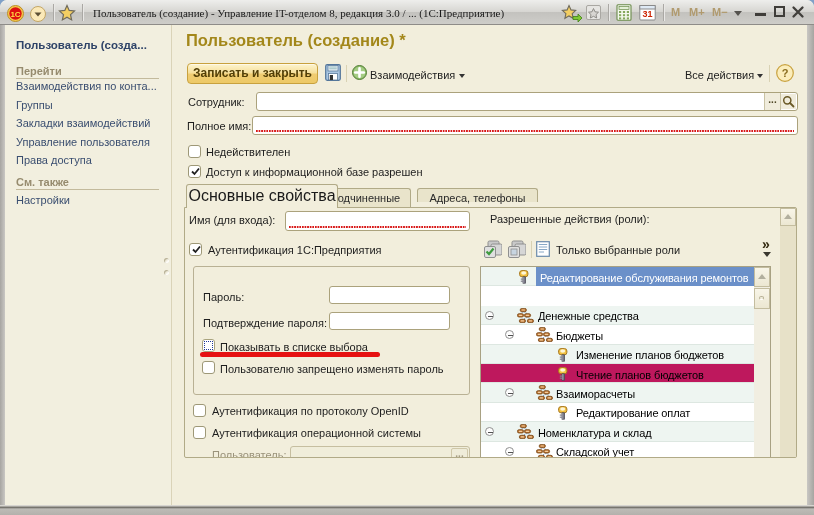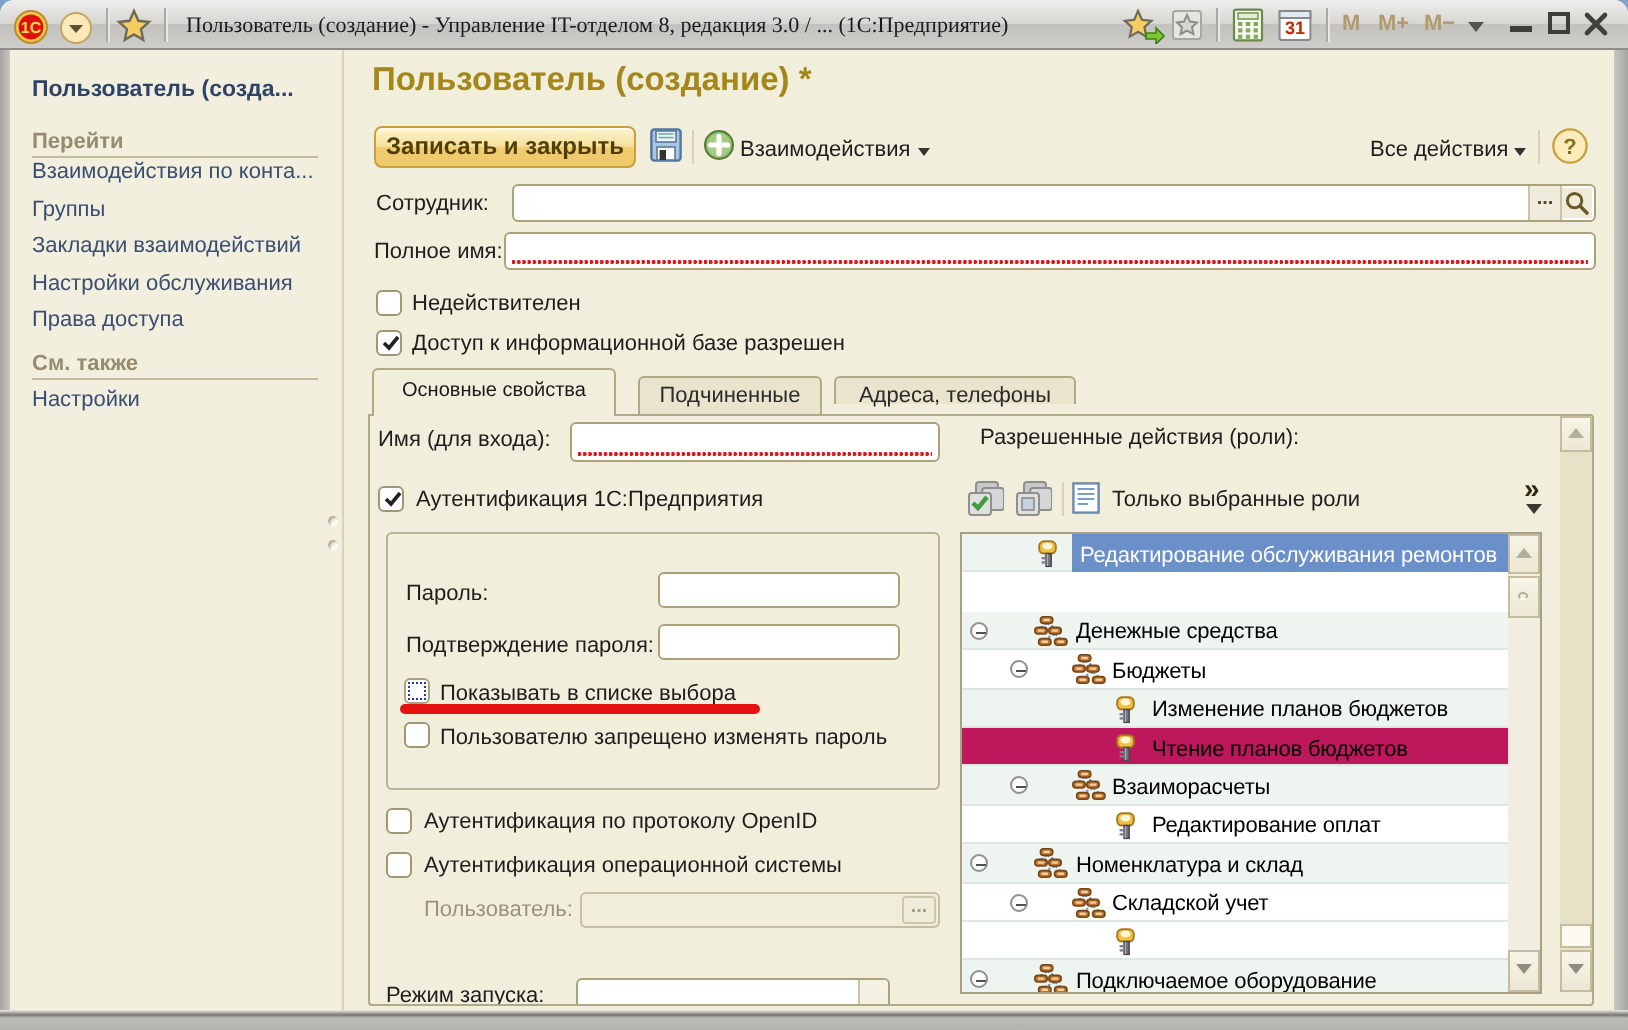--- a/index.html
+++ b/index.html
@@ -132,21 +132,21 @@
   <div class="abs" style="left:807px;top:25px;width:7px;height:482px;background:linear-gradient(90deg,#c9c7c3,#a7a5a1);"></div>
   <div class="abs" style="left:0;top:505px;width:814px;height:10px;background:linear-gradient(#efede8,#77756f 25%,#bdbbb6 40%,#b3b1ac);"></div>
 
   <div class="abs" id="sidebar" style="left:5px;top:25px;width:166px;height:480px;background:#f2efdf;">
     <div class="link" style="left:11px;top:14px;font-weight:bold;font-size:11.5px;color:#2e4368;">Пользователь (созда...</div>
     <div class="shead" style="left:11px;top:40px;">Перейти</div>
     <div class="abs" style="left:11px;top:53px;width:143px;height:1px;background:#c3ba9c;"></div>
     <div class="link" style="left:11px;top:55px;">Взаимодействия по конта...</div>
     <div class="link" style="left:11px;top:74px;">Группы</div>
     <div class="link" style="left:11px;top:92px;">Закладки взаимодействий</div>
-    <div class="link" style="left:11px;top:111px;">Настройки обслуживания</div>
+    <div class="link" style="left:11px;top:111px;">Управление пользователя</div>
     <div class="link" style="left:11px;top:129px;">Права доступа</div>
     <div class="shead" style="left:11px;top:151px;">См. также</div>
     <div class="abs" style="left:11px;top:164px;width:143px;height:1px;background:#c3ba9c;"></div>
     <div class="link" style="left:11px;top:169px;">Настройки</div>
     <div class="abs" style="left:159px;top:233px;width:5px;height:5px;border-radius:50%;box-shadow:inset 1px 1px 1px #b5ad92, inset -1px -1px 1px #ffffff;"></div>
       <div class="abs" style="left:159px;top:245px;width:5px;height:5px;border-radius:50%;box-shadow:inset 1px 1px 1px #b5ad92, inset -1px -1px 1px #ffffff;"></div>
   </div>
   <div class="sep-v" style="left:171px;top:25px;height:480px;background:#dad3b8;"></div>
 
   <div class="abs" id="main" style="left:172px;top:25px;width:635px;height:480px;background:#f2eedc;">
@@ -197,21 +197,21 @@
     <div class="lbl" style="left:34px;top:121px;">Недействителен</div>
     <div class="cb" style="left:16px;top:140px;"></div>
     <svg class="abs" style="left:18px;top:141px;" width="11" height="11" viewBox="0 0 11 11">
         <path d="M2 5.5 L4.5 8 L9 2.5" fill="none" stroke="#222" stroke-width="1.8"></path>
       </svg>
     <div class="lbl" style="left:34px;top:141px;">Доступ к информационной базе разрешен</div>
 
     <div class="abs" style="left:147px;top:163px;width:92px;height:19px;background:#e9e4cb;border:1px solid #b1aa87;border-bottom:none;border-radius:3px 3px 0 0;text-align:center;font-size:11px;color:#2a2a2a;line-height:18px;">Подчиненные</div>
     <div class="abs" style="left:245px;top:163px;width:121px;height:14px;background:#e9e4cb;border:1px solid #b1aa87;border-bottom:none;border-radius:3px 3px 0 0;text-align:center;font-size:11px;color:#2a2a2a;line-height:18px;">Адреса, телефоны</div>
 
-    <div class="abs" id="page" style="left:12px;top:182px;width:613px;height:296px;border:1px solid #b1aa87;border-radius:0 2px 2px 2px;overflow:hidden;">
+    <div class="abs" id="page" style="left:12px;top:182px;width:613px;height:251px;border:1px solid #b1aa87;border-radius:0 2px 2px 2px;overflow:hidden;">
       <div class="lbl" style="left:4px;top:6px;">Имя (для входа):</div>
       <div class="inp" style="left:100px;top:3px;width:185px;height:20px;">
         <div class="abs" style="left:3px;right:3px;bottom:2px;height:1.6px;background-image:radial-gradient(circle at 0.8px 0.8px,#d81818 42%,transparent 50%);background-size:2.6px 1.6px;"></div>
       </div>
       <div class="lbl" style="left:305px;top:5px;">Разрешенные действия (роли):</div>
       <div class="cb" style="left:4px;top:35px;"></div>
       <svg class="abs" style="left:6px;top:36px;" width="11" height="11" viewBox="0 0 11 11">
           <path d="M2 5.5 L4.5 8 L9 2.5" fill="none" stroke="#222" stroke-width="1.8"></path>
         </svg>
       <div class="lbl" style="left:23px;top:36px;">Аутентификация 1С:Предприятия</div>
@@ -350,15 +350,15 @@
       </div>
 
       <div class="abs" style="left:595px;top:0;width:16px;height:288px;background:#e7e1c8;">
         <div class="sb-btn" style="left:0;top:0;width:16px;height:18px;"></div>
         <div class="arr" style="left:4px;top:6px;border-left:4px solid transparent;border-right:4px solid transparent;border-bottom:5px solid #b2af9e;"></div>
         <div class="sb-btn" style="left:0;top:254px;width:16px;height:12px;background:#fbf9f0;"></div>
         <div class="sb-btn" style="left:0;top:267px;width:16px;height:21px;"></div>
         <div class="arr" style="left:4px;top:274px;border-left:4px solid transparent;border-right:4px solid transparent;border-top:5px solid #8f8d80;"></div>
       </div>
     </div>
-    <div class="abs" style="left:14px;top:159px;width:122px;height:24px;background:#f2eedc;border:1px solid #b1aa87;border-bottom:none;border-radius:3px 3px 0 0;text-align:center;font-size:10px;color:#1a1a1a;line-height:22px;">Основные свойства</div>
+    <div class="abs" style="left:14px;top:159px;width:152px;height:24px;background:#f2eedc;border:1px solid #b1aa87;border-bottom:none;border-radius:3px 3px 0 0;text-align:center;font-size:16px;color:#1a1a1a;line-height:22px;">Основные свойства</div>
   </div>
 </div>
 
 </body></html>

